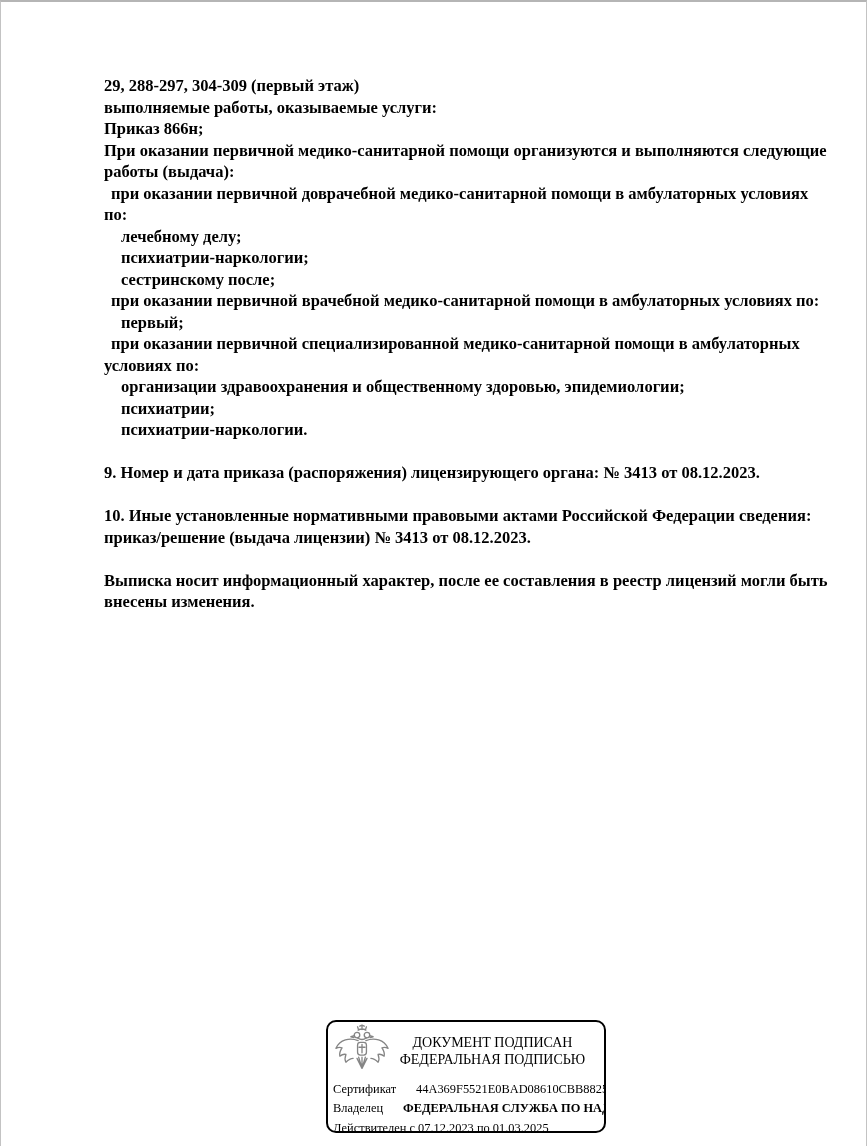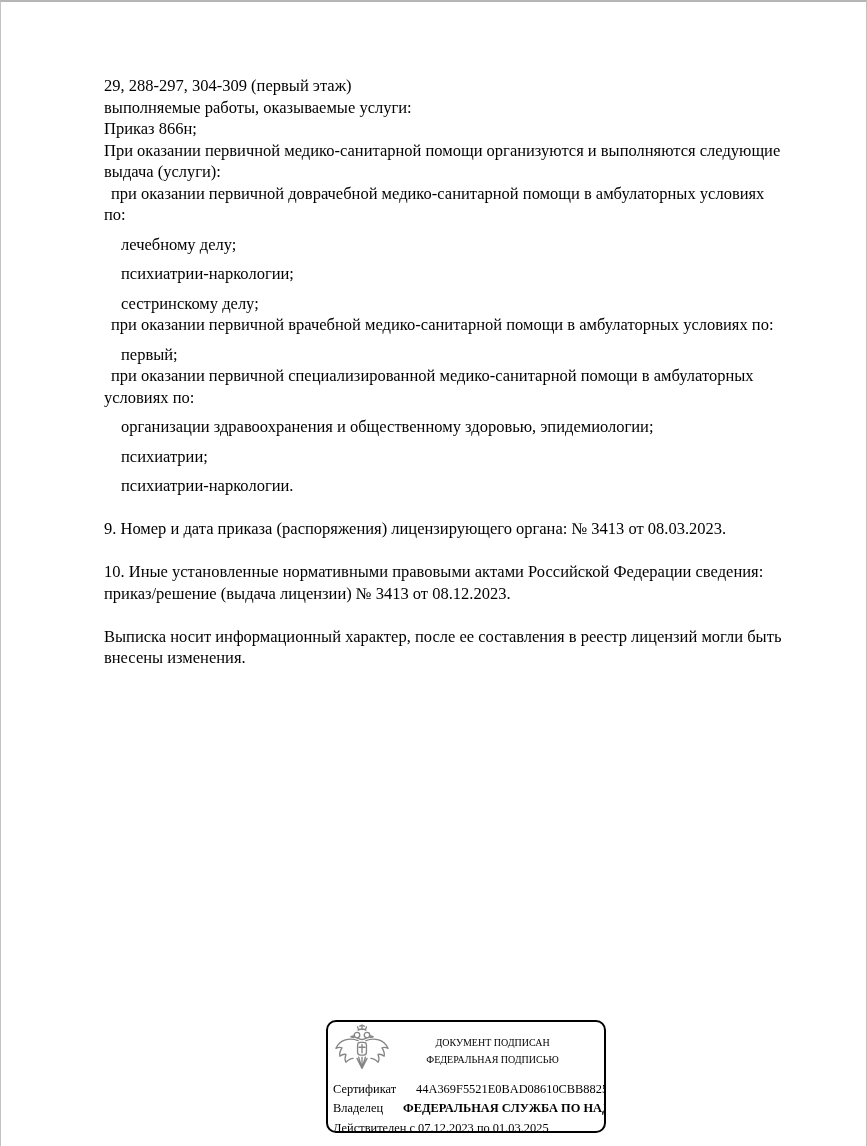--- a/index.html
+++ b/index.html
@@ -16,23 +16,23 @@
   }
   .doc-text {
     position: absolute;
     left: 103px;
     top: 73px;
     right: 40px;
     font-size: 16.5px;
     line-height: 21.5px;
     white-space: nowrap;
   }
-  .line { min-height: 21.5px; }
+  .line { min-height: 21.5px; font-weight: bold; }
   .ind1 { padding-left: 7px; }
-  .ind2 { padding-left: 17px; margin-top: 8px; }
+  .ind2 { padding-left: 17px; }
   .gap  { margin-top: 21.5px; }
 
   .stamp {
     position: absolute;
     left: 325px;
     top: 1018px;
     width: 280px;
     height: 113px;
     box-sizing: border-box;
     border: 2px solid #000000;
@@ -43,21 +43,21 @@
   .stamp-header {
     display: flex;
     align-items: center;
     height: 52px;
     padding: 3px 6px 0 5px;
   }
   .emblem-wrap { flex: 0 0 auto; width: 58px; }
   .stamp-title {
     flex: 1 1 auto;
     text-align: center;
-    font-size: 10px;
+    font-size: 14px;
     line-height: 17px;
     padding-right: 4px;
   }
   .stamp-info {
     padding: 3px 0 0 5px;
     font-size: 12.4px;
     line-height: 19.4px;
     white-space: nowrap;
   }
   .stamp-info .row { overflow: hidden; }
@@ -67,34 +67,34 @@
 </head>
 <body>
 
 <div class="page">
 
   <div class="doc-text">
     <div class="line">29, 288-297, 304-309 (первый этаж)</div>
     <div class="line">выполняемые работы, оказываемые услуги:</div>
     <div class="line">Приказ 866н;</div>
     <div class="line">При оказании первичной медико-санитарной помощи организуются и выполняются следующие</div>
-    <div class="line">выдача (услуги):</div>
+    <div class="line">работы (выдача):</div>
     <div class="line ind1">при оказании первичной доврачебной медико-санитарной помощи в амбулаторных условиях</div>
     <div class="line">по:</div>
     <div class="line ind2">лечебному делу;</div>
     <div class="line ind2">психиатрии-наркологии;</div>
-    <div class="line ind2">сестринскому делу;</div>
+    <div class="line ind2">сестринскому после;</div>
     <div class="line ind1">при оказании первичной врачебной медико-санитарной помощи в амбулаторных условиях по:</div>
     <div class="line ind2">первый;</div>
     <div class="line ind1">при оказании первичной специализированной медико-санитарной помощи в амбулаторных</div>
     <div class="line">условиях по:</div>
     <div class="line ind2">организации здравоохранения и общественному здоровью, эпидемиологии;</div>
     <div class="line ind2">психиатрии;</div>
     <div class="line ind2">психиатрии-наркологии.</div>
-    <div class="line gap">9. Номер и дата приказа (распоряжения) лицензирующего органа: № 3413 от 08.03.2023.</div>
+    <div class="line gap">9. Номер и дата приказа (распоряжения) лицензирующего органа: № 3413 от 08.12.2023.</div>
     <div class="line gap">10. Иные установленные нормативными правовыми актами Российской Федерации сведения:</div>
     <div class="line">приказ/решение (выдача лицензии) № 3413 от 08.12.2023.</div>
     <div class="line gap">Выписка носит информационный характер, после ее составления в реестр лицензий могли быть</div>
     <div class="line">внесены изменения.</div>
   </div>
 
   <div class="stamp">
     <div class="stamp-header">
       <div class="emblem-wrap">
         <svg viewBox="0 0 104 92" width="58" height="51" aria-hidden="true">

